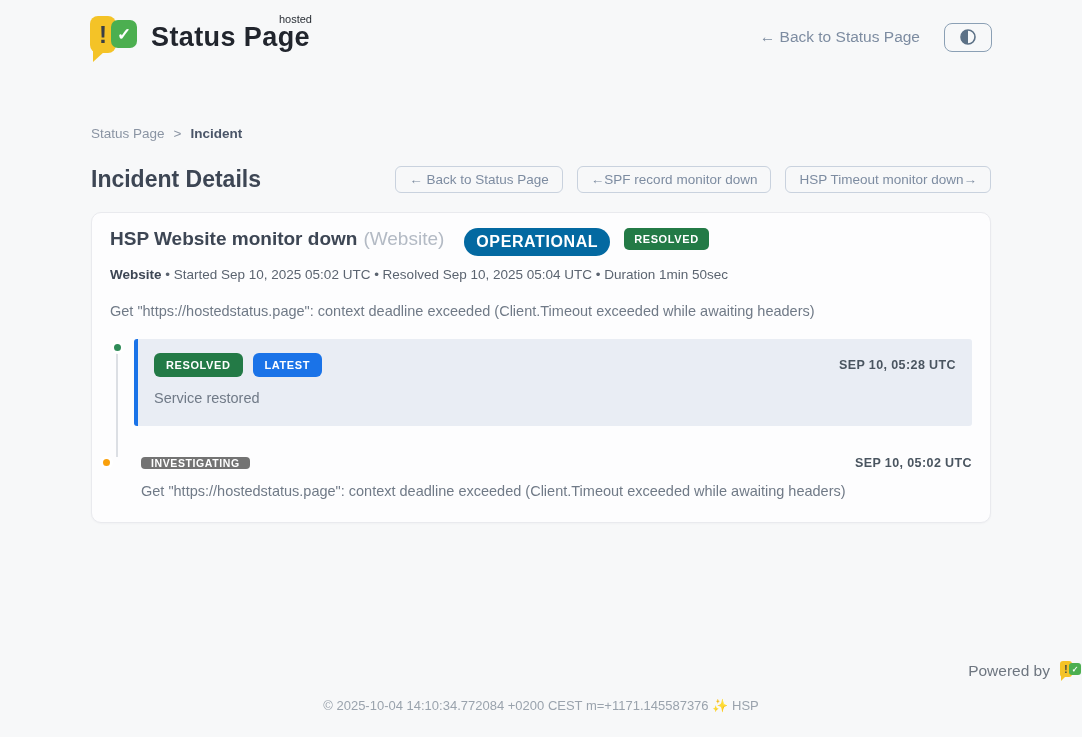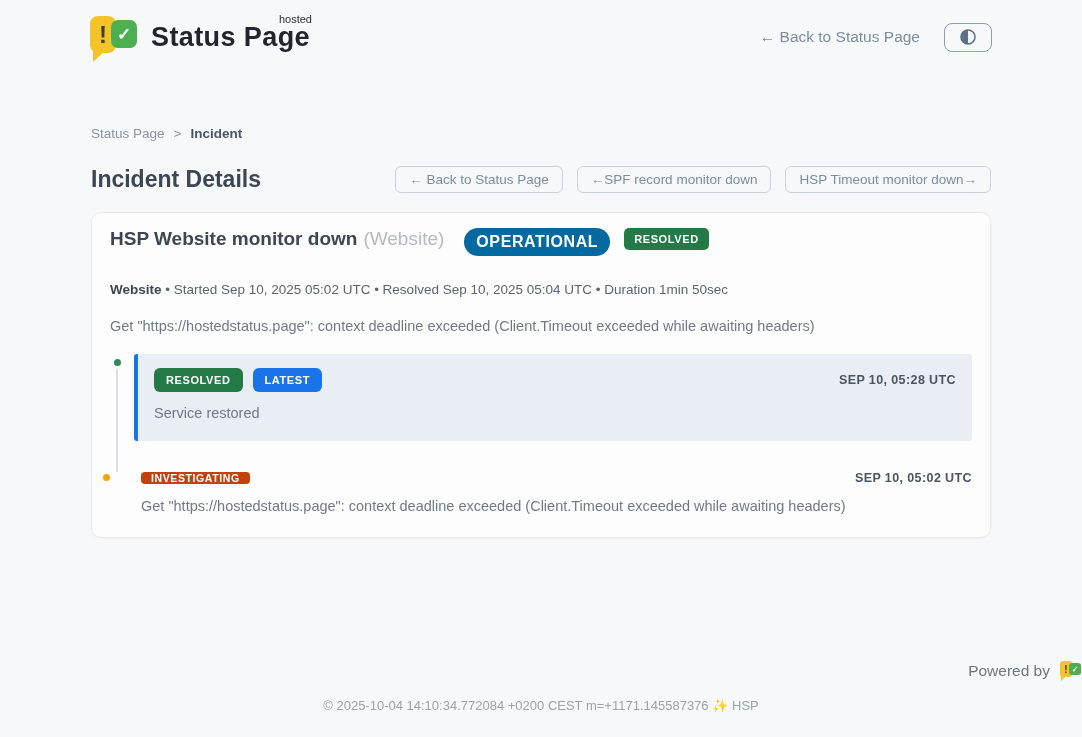--- a/index.html
+++ b/index.html
@@ -73,21 +73,21 @@
     border-radius: 10px;
     padding: 15px 18px 23px;
     box-shadow: 0 1px 2px rgba(30,40,60,0.03);
   }
   .card-title-row { display: flex; align-items: flex-start; }
   .card-title { font-size: 19px; font-weight: 700; color: #3d4654; }
   .card-component { font-size: 19px; font-weight: 400; color: #b3bac4; margin-left: 6px; }
   .badge { color: #fff; font-weight: 700; letter-spacing: 0.6px; display: inline-block; }
   .badge-operational { background: #0369a1; font-size: 16px; padding: 5px 12px; border-radius: 999px; margin-left: 20px; }
   .badge-resolved-top { background: #237a46; font-size: 11px; padding: 5px 10px; border-radius: 5px; margin-left: 14px; }
-  .meta { margin-top: 26px; font-size: 13.5px; color: #5b6470; }
+  .meta { margin-top: 11px; font-size: 13.5px; color: #5b6470; }
   .meta-component { font-weight: 700; color: #3d4654; }
   .description { margin-top: 21px; font-size: 14.5px; color: #707a87; }
 
   
   .timeline { position: relative; margin-top: 20px; padding-left: 24px; }
   .timeline-line { position: absolute; left: 6px; top: 14px; bottom: 42px; width: 2px; background: #dcdfe4; }
   .entry { position: relative; }
   .entry + .entry { margin-top: 30px; }
   .dot {
     position: absolute; width: 13px; height: 13px; border-radius: 50%;
@@ -99,21 +99,21 @@
     background: #e9edf4;
     border-left: 4px solid #1a73e8;
     border-radius: 3px;
     padding: 14px 16px 20px;
   }
   .entry-plain { padding-left: 7px; }
   .entry-head { display: flex; justify-content: space-between; align-items: center; }
   .badges { display: flex; gap: 10px; }
   .badge-resolved { background: #237a46; font-size: 11px; padding: 6px 12px; border-radius: 6px; }
   .badge-latest { background: #1a73e8; font-size: 11px; padding: 6px 12px; border-radius: 6px; }
-  .badge-investigating { background: #c2410c; font-size: 10.5px; padding: 0 10px; border-radius: 4px; }
+  .badge-investigating { background: #737373; font-size: 10.5px; padding: 0 10px; border-radius: 4px; }
   .timestamp { font-size: 12.5px; font-weight: 700; color: #4a5560; letter-spacing: 0.4px; }
   .entry-message { margin-top: 13px; font-size: 14.5px; color: #707a87; }
 
   
   .footer { margin-top: auto; padding-bottom: 24px; }
   .powered { display: flex; justify-content: flex-end; align-items: center; gap: 10px; color: #6e7680; font-size: 15.5px; cursor: pointer; }
   .mini-logo { position: relative; width: 22px; height: 21px; display: inline-block; }
   .mini-yellow {
     position: absolute; left: 0; top: 1px; width: 12px; height: 16px;
     background: #f4c327; border-radius: 3px;

